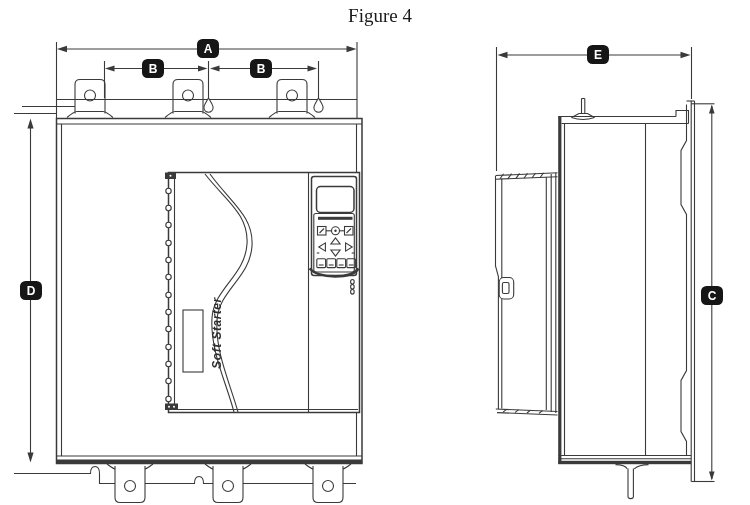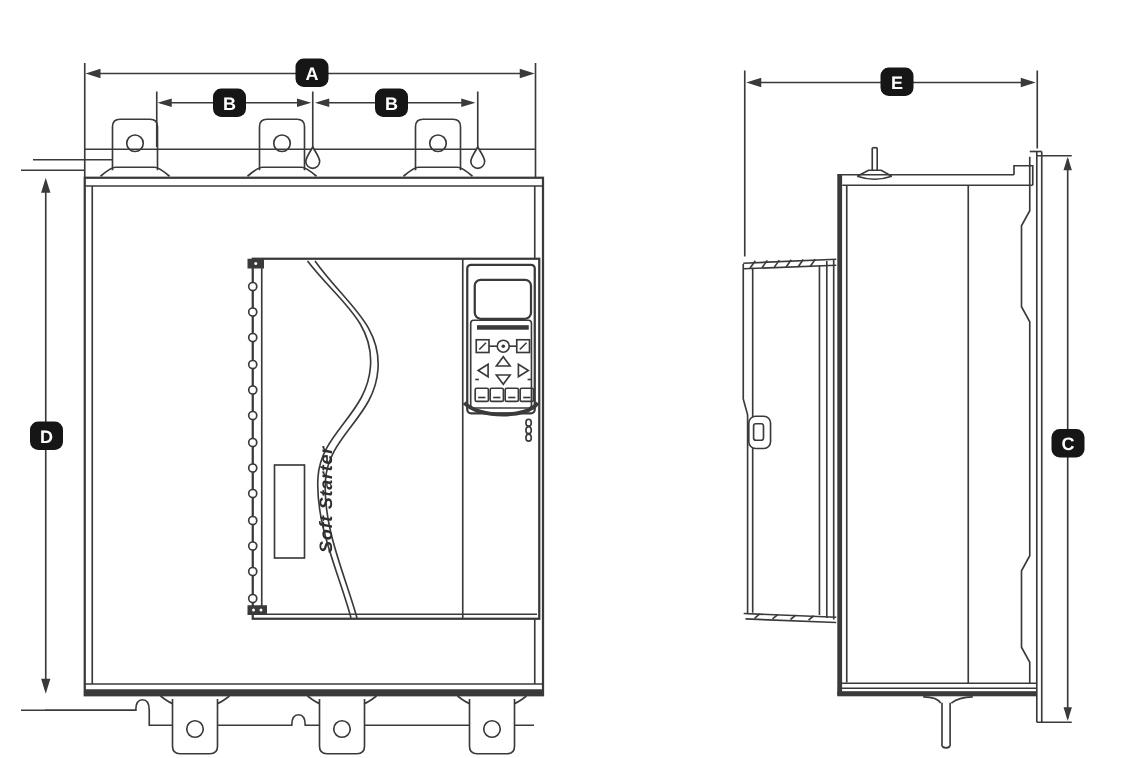--- a/index.html
+++ b/index.html
@@ -255,20 +255,21 @@
         <path d="M615.5,464.6 Q625,464.8 627.2,468.8"></path>
         <path d="M648.5,464.6 Q639,464.8 634.2,468.8"></path>
         <line x1="628" y1="468.5" x2="628" y2="497.5"></line>
         <line x1="633.4" y1="468.5" x2="633.4" y2="497.5"></line>
         <path d="M628,497.5 Q630.7,499.8 633.4,497.5"></path>
       </g>
     </g>
   </g>
 </svg>
 
+<div class="fig-title">Figure 4</div>
 
 <div class="badge" style="left:198px;top:40px;">A</div>
 <div class="badge" style="left:143px;top:60px;">B</div>
 <div class="badge" style="left:251px;top:60px;">B</div>
 <div class="badge" style="left:21px;top:282px;">D</div>
 <div class="badge" style="left:588px;top:46px;">E</div>
 <div class="badge" style="left:702px;top:287px;">C</div>
 
 <div class="brand-label">Soft Starter</div>
 

